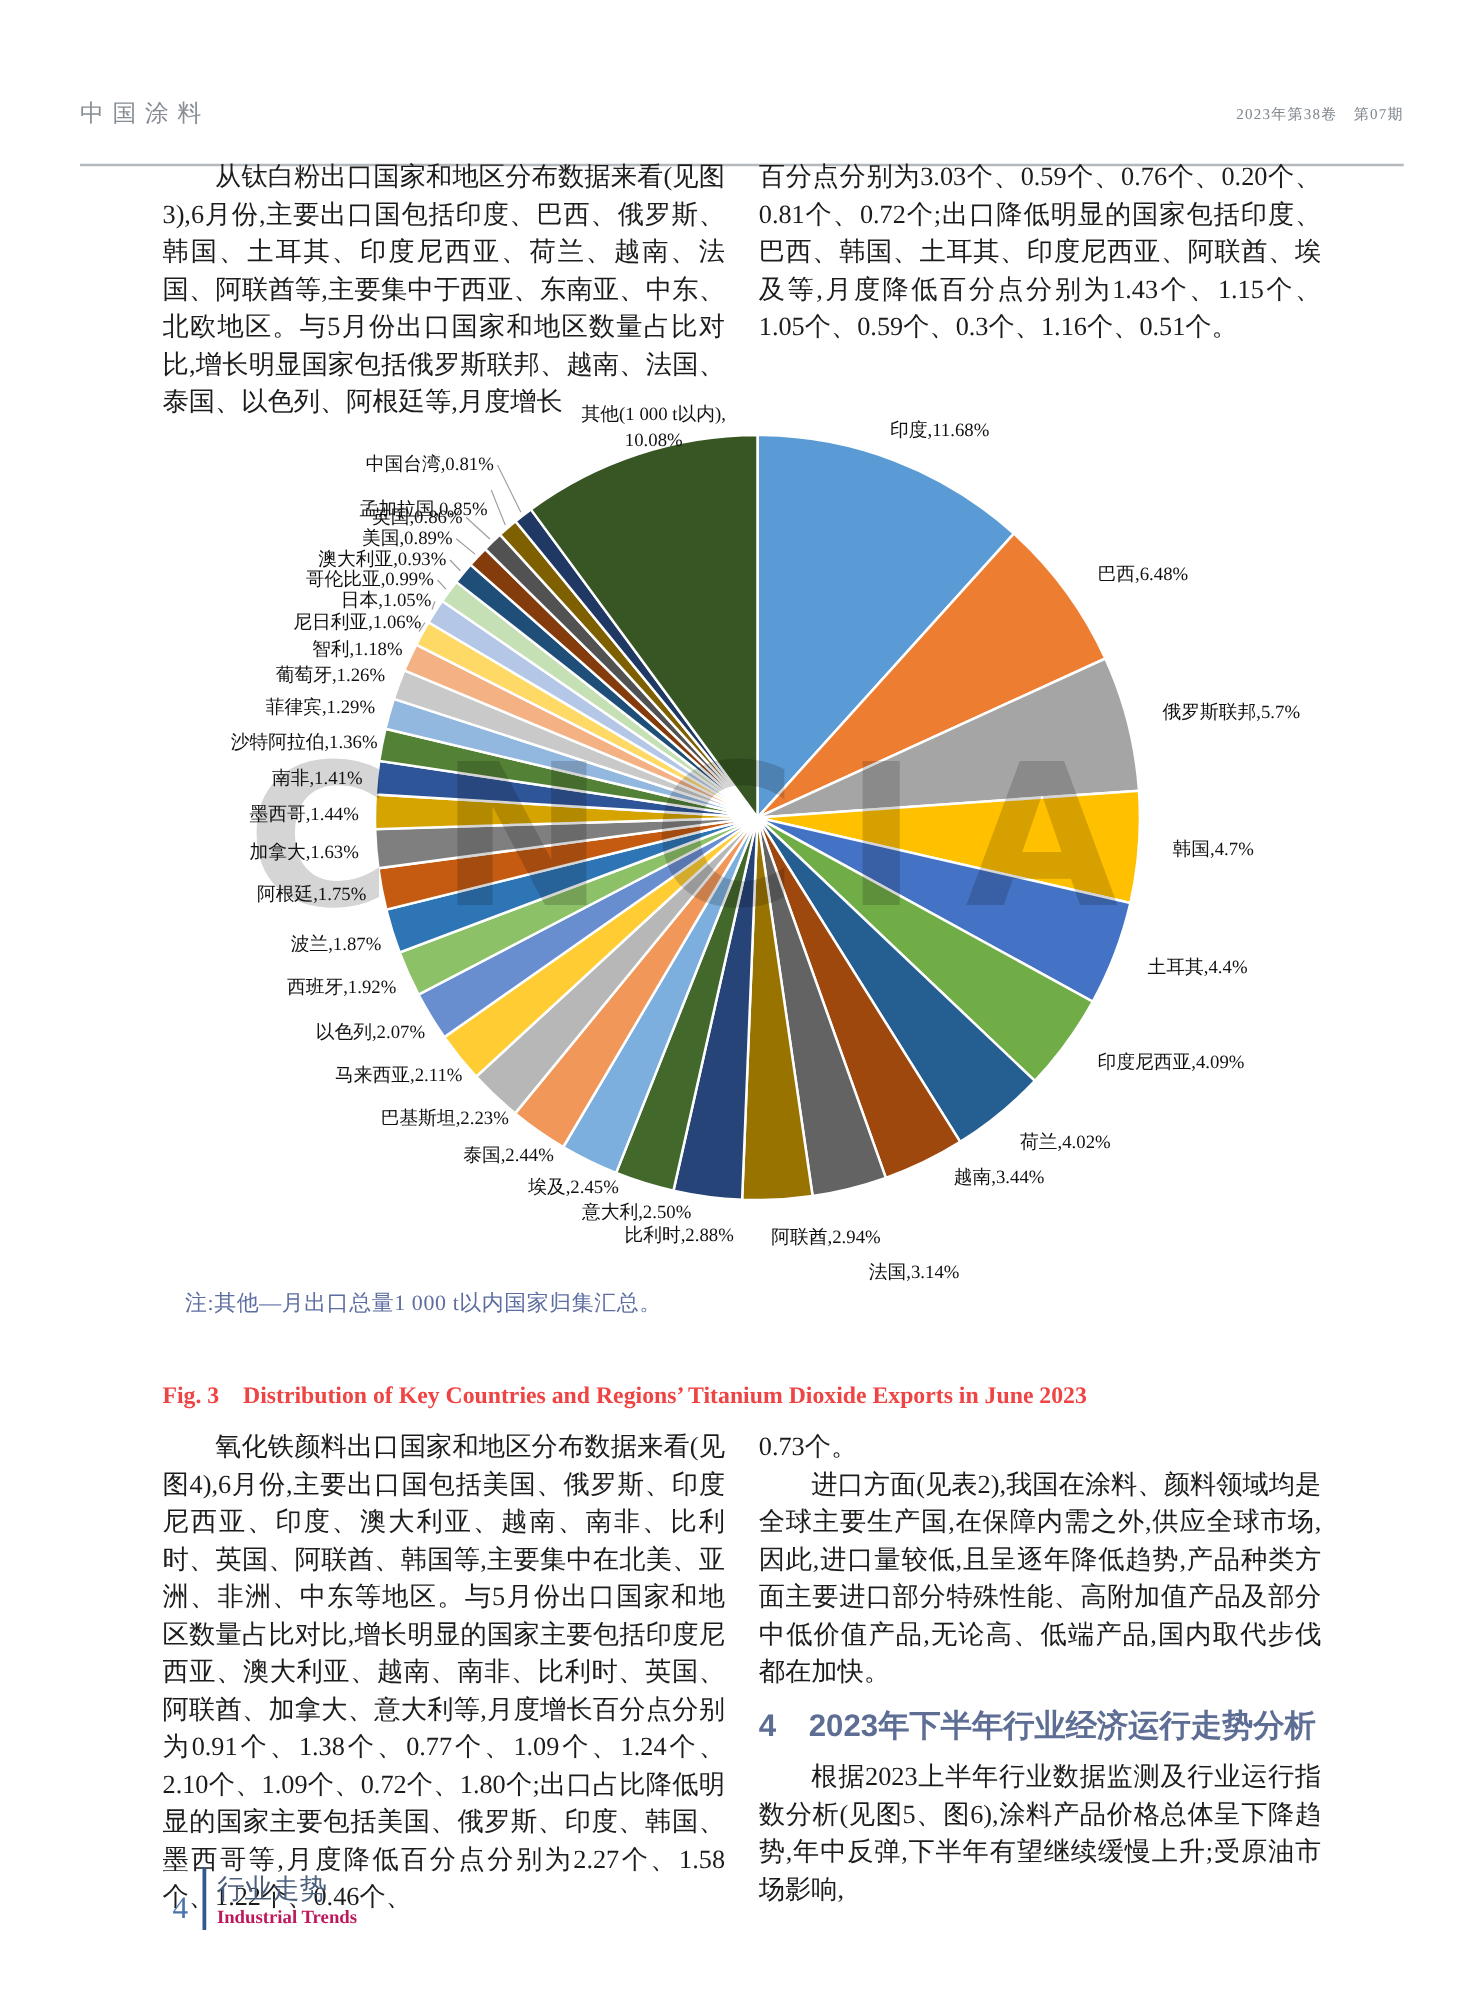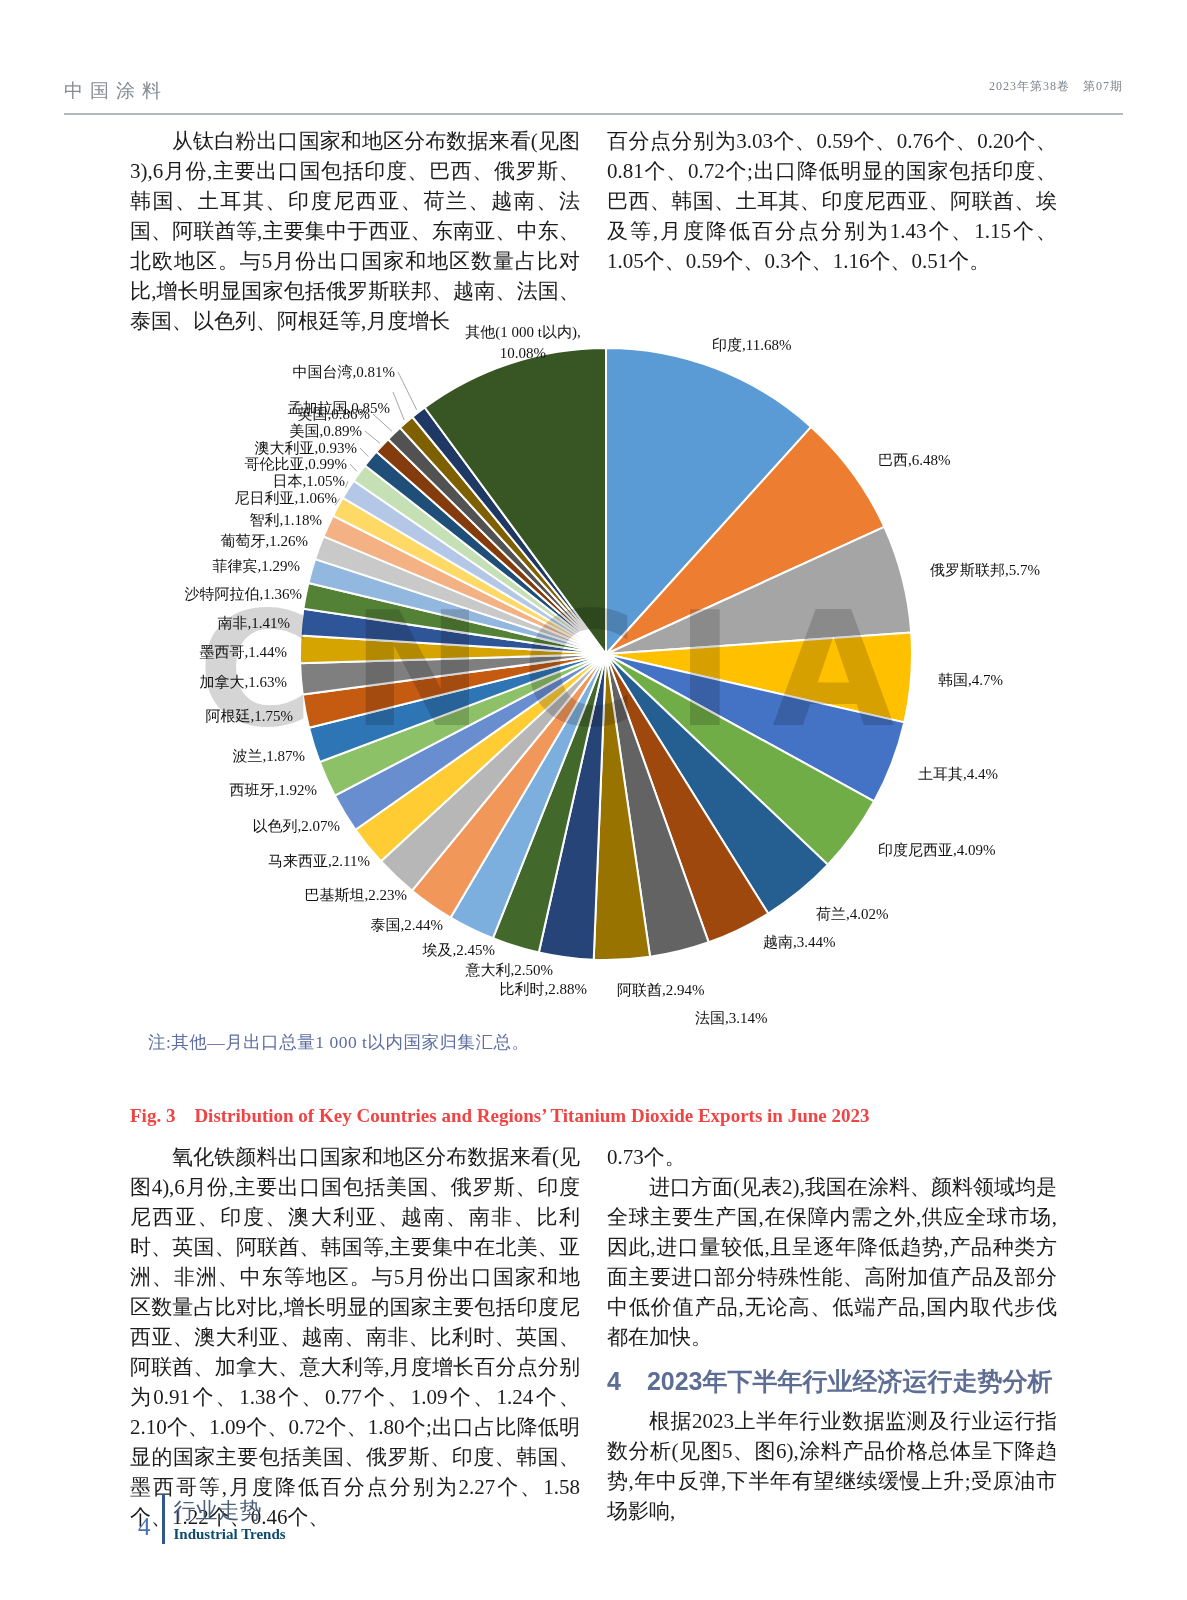--- a/index.html
+++ b/index.html
@@ -1,20 +1,20 @@
 <!DOCTYPE html>
 <html><head>
 <meta charset="utf-8">
 <style>
   html,body{margin:0;padding:0;background:#ffffff;}
   .page{position:relative;width:1187px;height:1600px;background:#fff;overflow:hidden;
         font-family:"Liberation Serif","DejaVu Serif",serif;color:#1c1c1c;}
   
   .header{position:absolute;left:64px;right:64px;top:78px;display:flex;justify-content:space-between;
-          align-items:flex-start;border-bottom:2px solid #b4b9bd;padding-bottom:9px;}
+          align-items:center;border-bottom:2px solid #b4b9bd;padding-bottom:27px;}
   .journal{font-size:19px;color:#878d93;letter-spacing:7px;}
   .issue{font-size:12px;color:#7e858c;letter-spacing:1px;}
   
   .cols{position:absolute;left:130px;width:927px;display:flex;gap:27px;}
   .cols.top{top:126px;}
   .cols.bottom{top:1142px;}
   .col{width:450px;font-size:21px;line-height:30px;text-align:justify;}
   .col p{margin:0;}
   .indent{text-indent:2em;}
   
@@ -37,21 +37,21 @@
           font-family:"Liberation Serif","DejaVu Serif",serif;color:#ef4444;}
   
   .sec-head{font-family:"Liberation Sans","DejaVu Sans",sans-serif;font-weight:bold;color:#5d6d94;
             font-size:25px;line-height:32px;margin:13px 0 9px 0;text-align:left;text-indent:0;}
   .sec-head .num{margin-right:26px;}
   
   .footer{position:absolute;left:138px;top:1492px;display:flex;align-items:flex-end;height:52px;}
   .pagenum{font-size:25px;color:#4a74ad;margin-right:11px;line-height:26px;margin-bottom:4px;}
   .footer-bar{width:3px;height:50px;background:#31598c;margin-right:9px;}
   .footer-cn{font-family:"Liberation Sans","DejaVu Sans",sans-serif;font-size:22px;color:#4c5f7c;line-height:26px;}
-  .footer-en{font-size:15px;color:#0c4a6e;font-weight:bold;line-height:20px;}
+  .footer-en{font-size:15px;color:#be185d;font-weight:bold;line-height:20px;}
 </style>
 </head>
 <body>
 
 <div class="page">
 
   <div class="header">
     <span class="journal">中国涂料</span>
     <span class="issue">2023年第38卷　第07期</span>
   </div>

